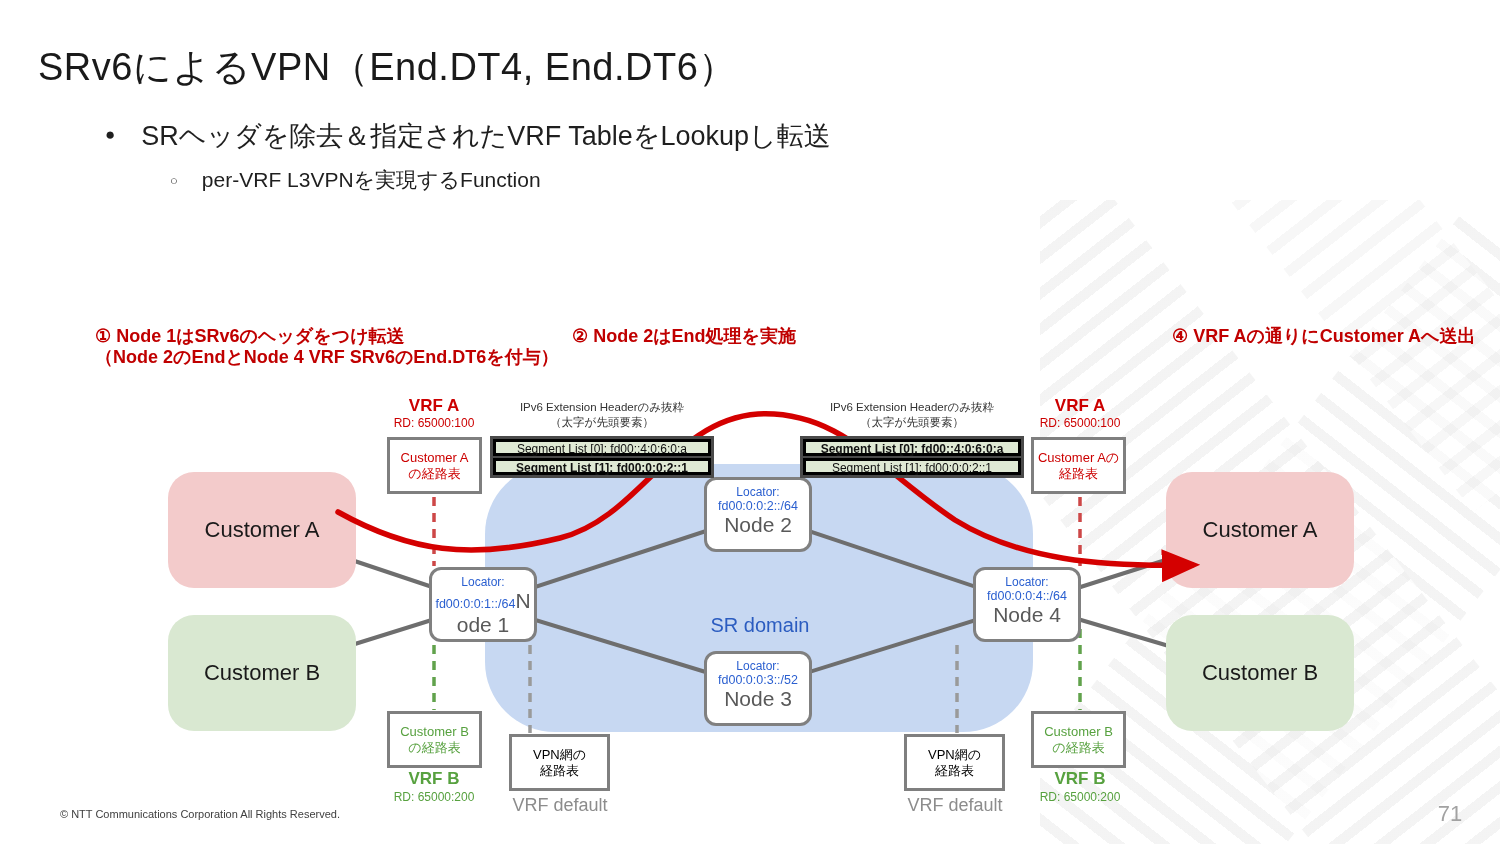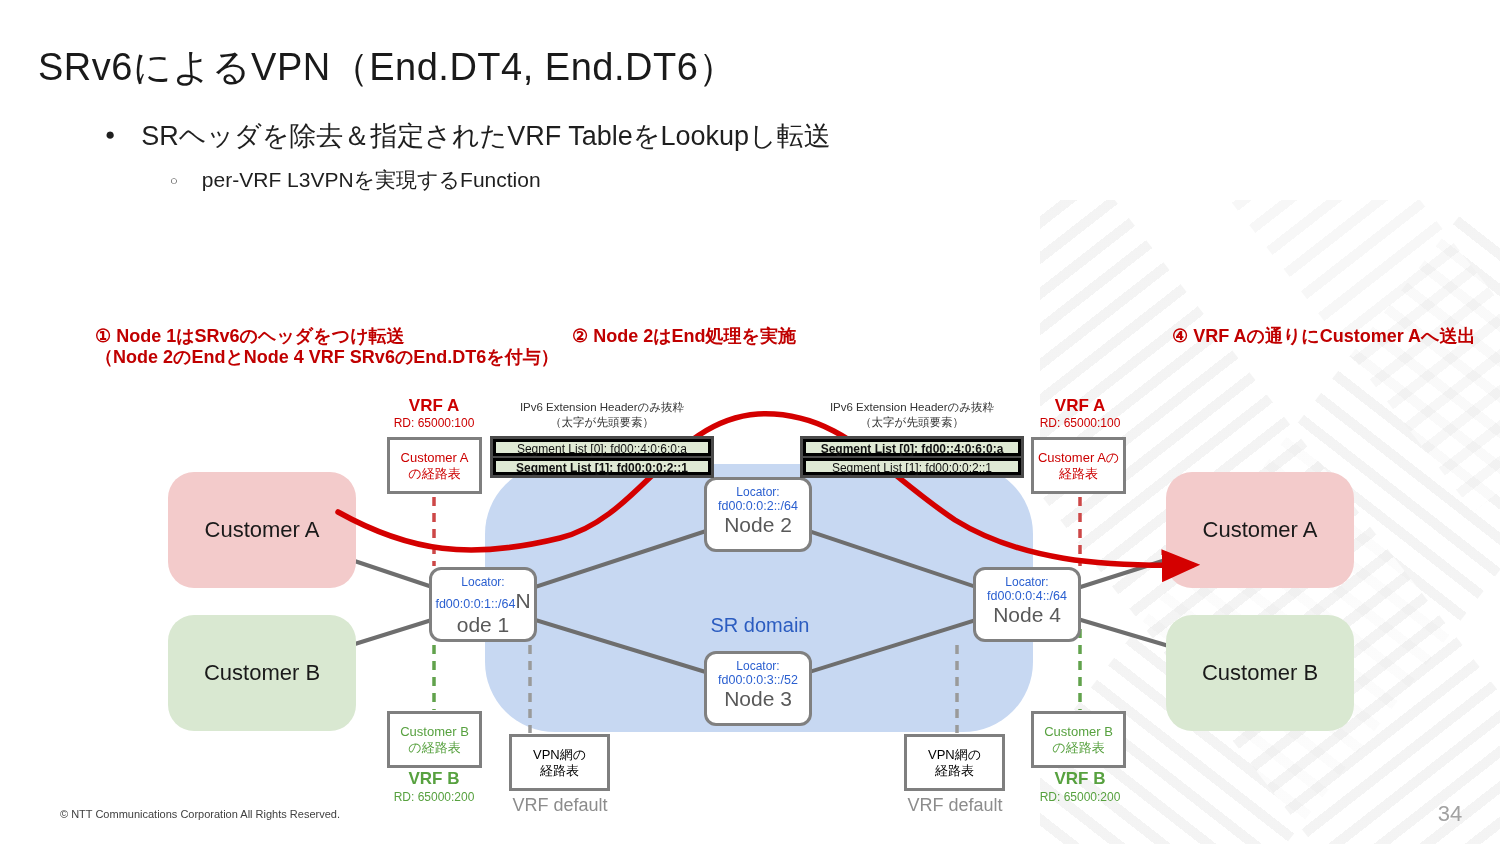--- a/index.html
+++ b/index.html
@@ -226,15 +226,15 @@
   <div class="vrf-default-label" style="left:890px; top:795px;">VRF default</div>
 
   <div class="route-box green-txt" style="left:1031px; top:711px;">
     <div>Customer B</div>
     <div>の経路表</div>
   </div>
   <div class="vrf-label green-txt" style="left:1025px; top:769px;">VRF B</div>
   <div class="rd-label green-txt" style="left:1015px; top:790px;">RD: 65000:200</div>
 
   <div class="footer">© NTT Communications Corporation All Rights Reserved.</div>
-  <div class="page-num">34</div>
+  <div class="page-num">71</div>
 
 </div>
 
 </body></html>

